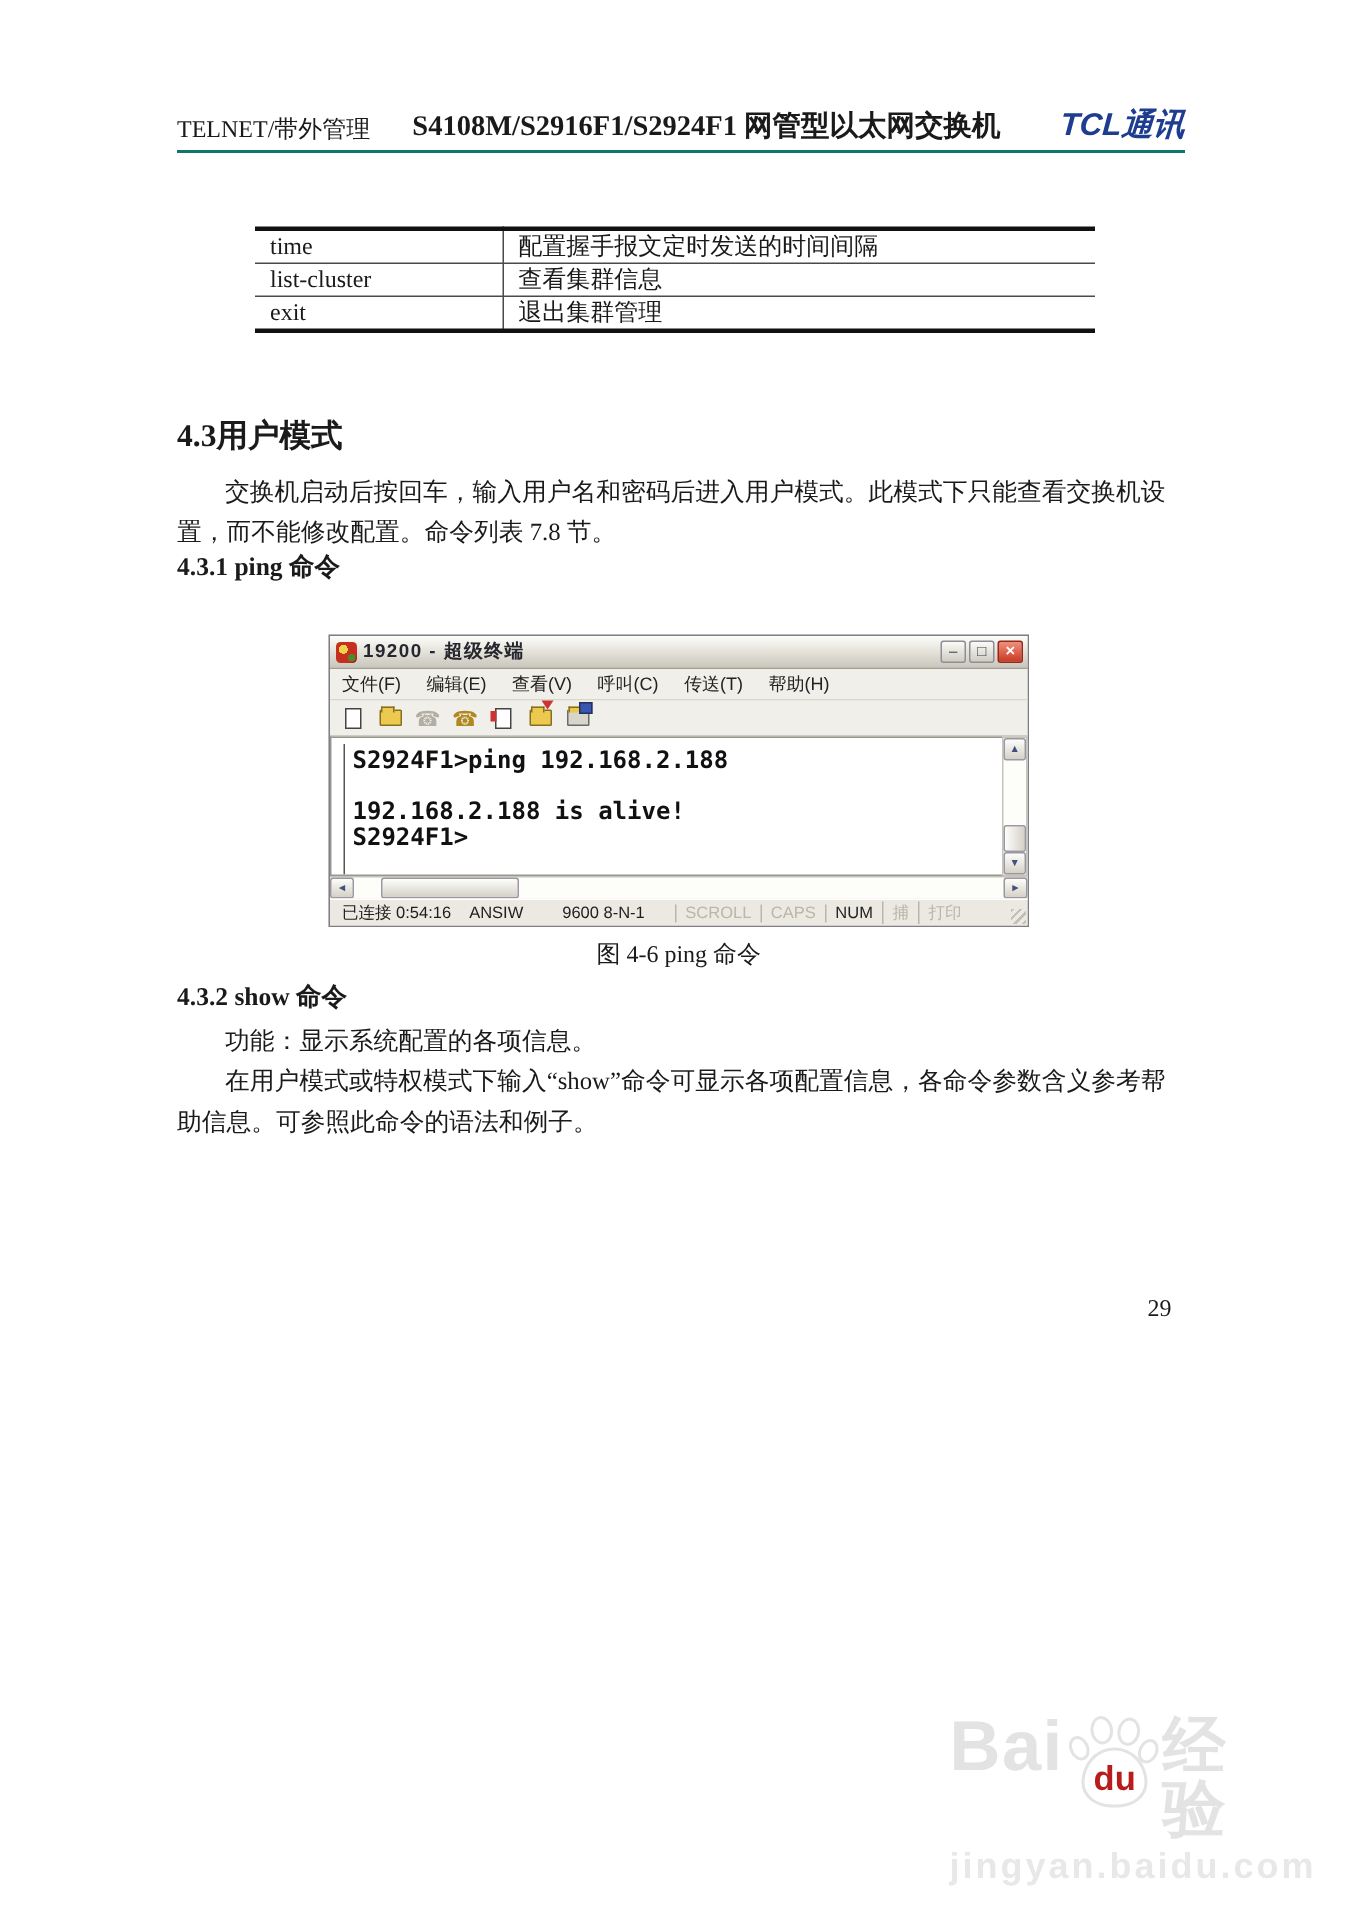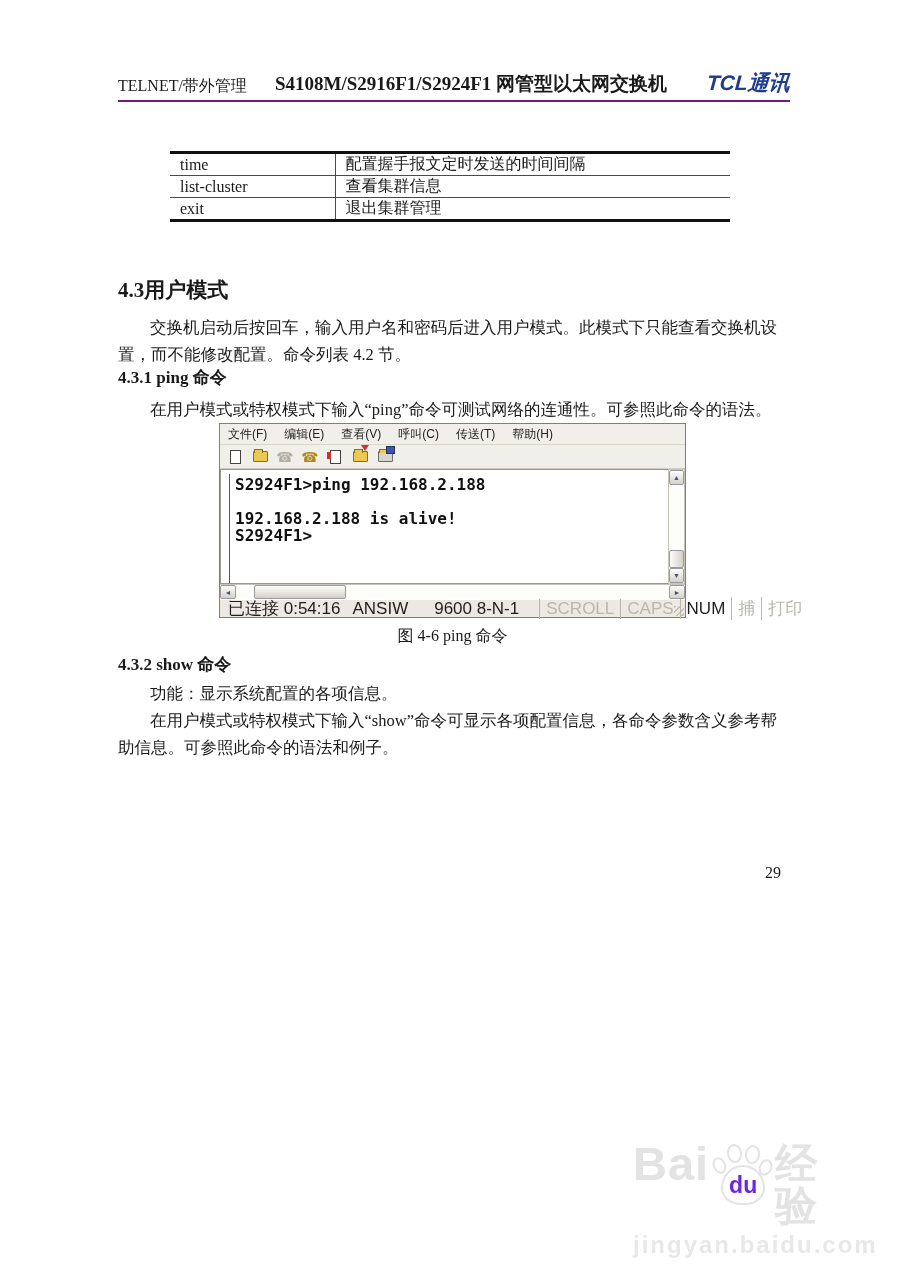--- a/index.html
+++ b/index.html
@@ -6,21 +6,21 @@
   html,body { background:#888; }
   .page {
     position:relative; width:904px; height:1280px; margin:0 auto;
     background:#ffffff; overflow:hidden;
     font-family:"Liberation Serif","DejaVu Serif",serif; color:#1a1a1a;
   }
 
   
   .doc-header {
     position:absolute; left:118px; top:74px; width:672px; height:28px;
-    display:flex; align-items:flex-end; border-bottom:2px solid #701a75; padding-bottom:3px;text-align:right;
+    display:flex; align-items:flex-end; border-bottom:2px solid #0f766e; padding-bottom:3px;text-align:right;
   }
   .hdr-left { font-size:16px; white-space:nowrap; }
   .hdr-title { font-size:19px; font-weight:bold; white-space:nowrap; margin-left:28px; }
   .hdr-logo {
     margin-left:auto; font-family:"Liberation Sans","DejaVu Sans",sans-serif;
     font-weight:bold; font-style:italic; font-size:21px; color:#1e3c90;
     letter-spacing:0px; transform:skewX(-4deg); white-space:nowrap;
   }
 
   
@@ -97,21 +97,21 @@
     background:linear-gradient(to right,#fdfdfb,#d4d1c7); border:1px solid #9b98a2; border-radius:2px; }
 
   .hscroll { height:15px; display:flex; background:#fdfdfa; border-top:1px solid #c6c3ba; align-items:stretch; }
   .hbtn { width:16px; display:flex; align-items:center; justify-content:center; font-size:7px; color:#44507a;
     background:linear-gradient(to bottom,#fdfdfb,#d4d1c7); border:1px solid #9b98a2; border-radius:2px; }
   .h-track { flex:1; position:relative; }
   .h-thumb { position:absolute; top:0; bottom:0; left:18px; width:92px;
     background:linear-gradient(to bottom,#fdfdfb,#d4d1c7); border:1px solid #9b98a2; border-radius:2px; }
 
   .statusbar { height:18px; display:flex; align-items:center; background:#ece9e2;
-    border-top:1px solid #fff; font-size:17px; color:#1e1e1e; padding:0 2px; position:relative; }
+    border-top:1px solid #fff; font-size:11px; color:#1e1e1e; padding:0 2px; position:relative; }
   .seg { padding:0 6px; white-space:nowrap; }
   .seg.rule { border-left:1px solid #b9b6ac; }
   .seg.dim { color:#b9b6ac; }
   .seg.sp { margin-left:14px; }
   .grip { position:absolute; right:1px; bottom:1px; width:10px; height:10px;
     background:repeating-linear-gradient(135deg,#b9b6ac 0 1.5px,transparent 1.5px 4px); opacity:.8; }
 
   .fig-caption { position:absolute; left:219px; top:626px; width:467px; text-align:center; font-size:16px; }
 
   .page-num { position:absolute; left:765px; top:864px; font-size:16px; }
@@ -123,21 +123,21 @@
   .wm-bai { font-size:47px; font-weight:bold; letter-spacing:1px; line-height:0.9; }
   .wm-paw { position:relative; width:62px; height:64px; margin:0 2px; }
   .wm-toe { position:absolute; background:#fff; border:2.5px solid #e3e3e3; border-radius:50%; }
   .toe1 { width:13px; height:17px; left:2px;  top:14px; transform:rotate(-25deg); }
   .toe2 { width:15px; height:19px; left:16px; top:1px;  transform:rotate(-8deg); }
   .toe3 { width:15px; height:19px; left:34px; top:2px;  transform:rotate(10deg); }
   .toe4 { width:13px; height:17px; left:48px; top:16px; transform:rotate(25deg); }
   .wm-pad { position:absolute; left:10px; top:22px; width:44px; height:40px; background:#fff;
     border:2.5px solid #e3e3e3; border-radius:50% 50% 46% 46% / 60% 60% 42% 42%;
     display:flex; align-items:center; justify-content:center; }
-  .wm-du { font-size:23px; font-weight:bold; color:#6d28d9; }
+  .wm-du { font-size:23px; font-weight:bold; color:#b91c1c; }
   .wm-cn { font-size:42px; font-weight:bold; line-height:1; letter-spacing:2px; }
   .wm-url { font-size:24px; font-weight:bold; letter-spacing:2px; margin-top:4px; color:#e8e8e8; }
 </style>
 </head>
 <body>
 
 <div class="page">
 
   <div class="doc-header">
     <span class="hdr-left">TELNET/带外管理</span>
@@ -159,27 +159,35 @@
       <td class="c1">exit</td>
       <td>退出集群管理</td>
     </tr>
   </tbody>
     </table>
 
   <div class="h-sec h43">
     <span class="hnum">4.3</span><span>用户模式</span>
   </div>
   <div class="pline" style="left:150px; top:315px;">交换机启动后按回车，输入用户名和密码后进入用户模式。此模式下只能查看交换机设</div>
-  <div class="pline" style="left:118px; top:342px;">置，而不能修改配置。命令列表 4.2 节。</div>
+  <div class="pline" style="left:118px; top:342px;">置，而不能修改配置。命令列表 7.8 节。</div>
 
   <div class="h-sec h431">4.3.1 ping  命令</div>
-  <div class="pline" style="left:150px; top:397px;">在用户模式或特权模式下输入“ping”命令可测试网络的连通性。可参照此命令的语法。</div>
 
   <div class="term-win">
 
+    <div class="titlebar">
+      <span class="app-icon"></span>
+      <span class="title-text">19200  -  超级终端</span>
+      <span class="win-btns">
+        <span class="wbtn">–</span>
+        <span class="wbtn">□</span>
+        <span class="wbtn close">×</span>
+      </span>
+    </div>
 
     <div class="menubar">
       <span class="menu-item">文件(F)</span>
       <span class="menu-item">编辑(E)</span>
       <span class="menu-item">查看(V)</span>
       <span class="menu-item">呼叫(C)</span>
       <span class="menu-item">传送(T)</span>
       <span class="menu-item">帮助(H)</span>
     </div>
 

